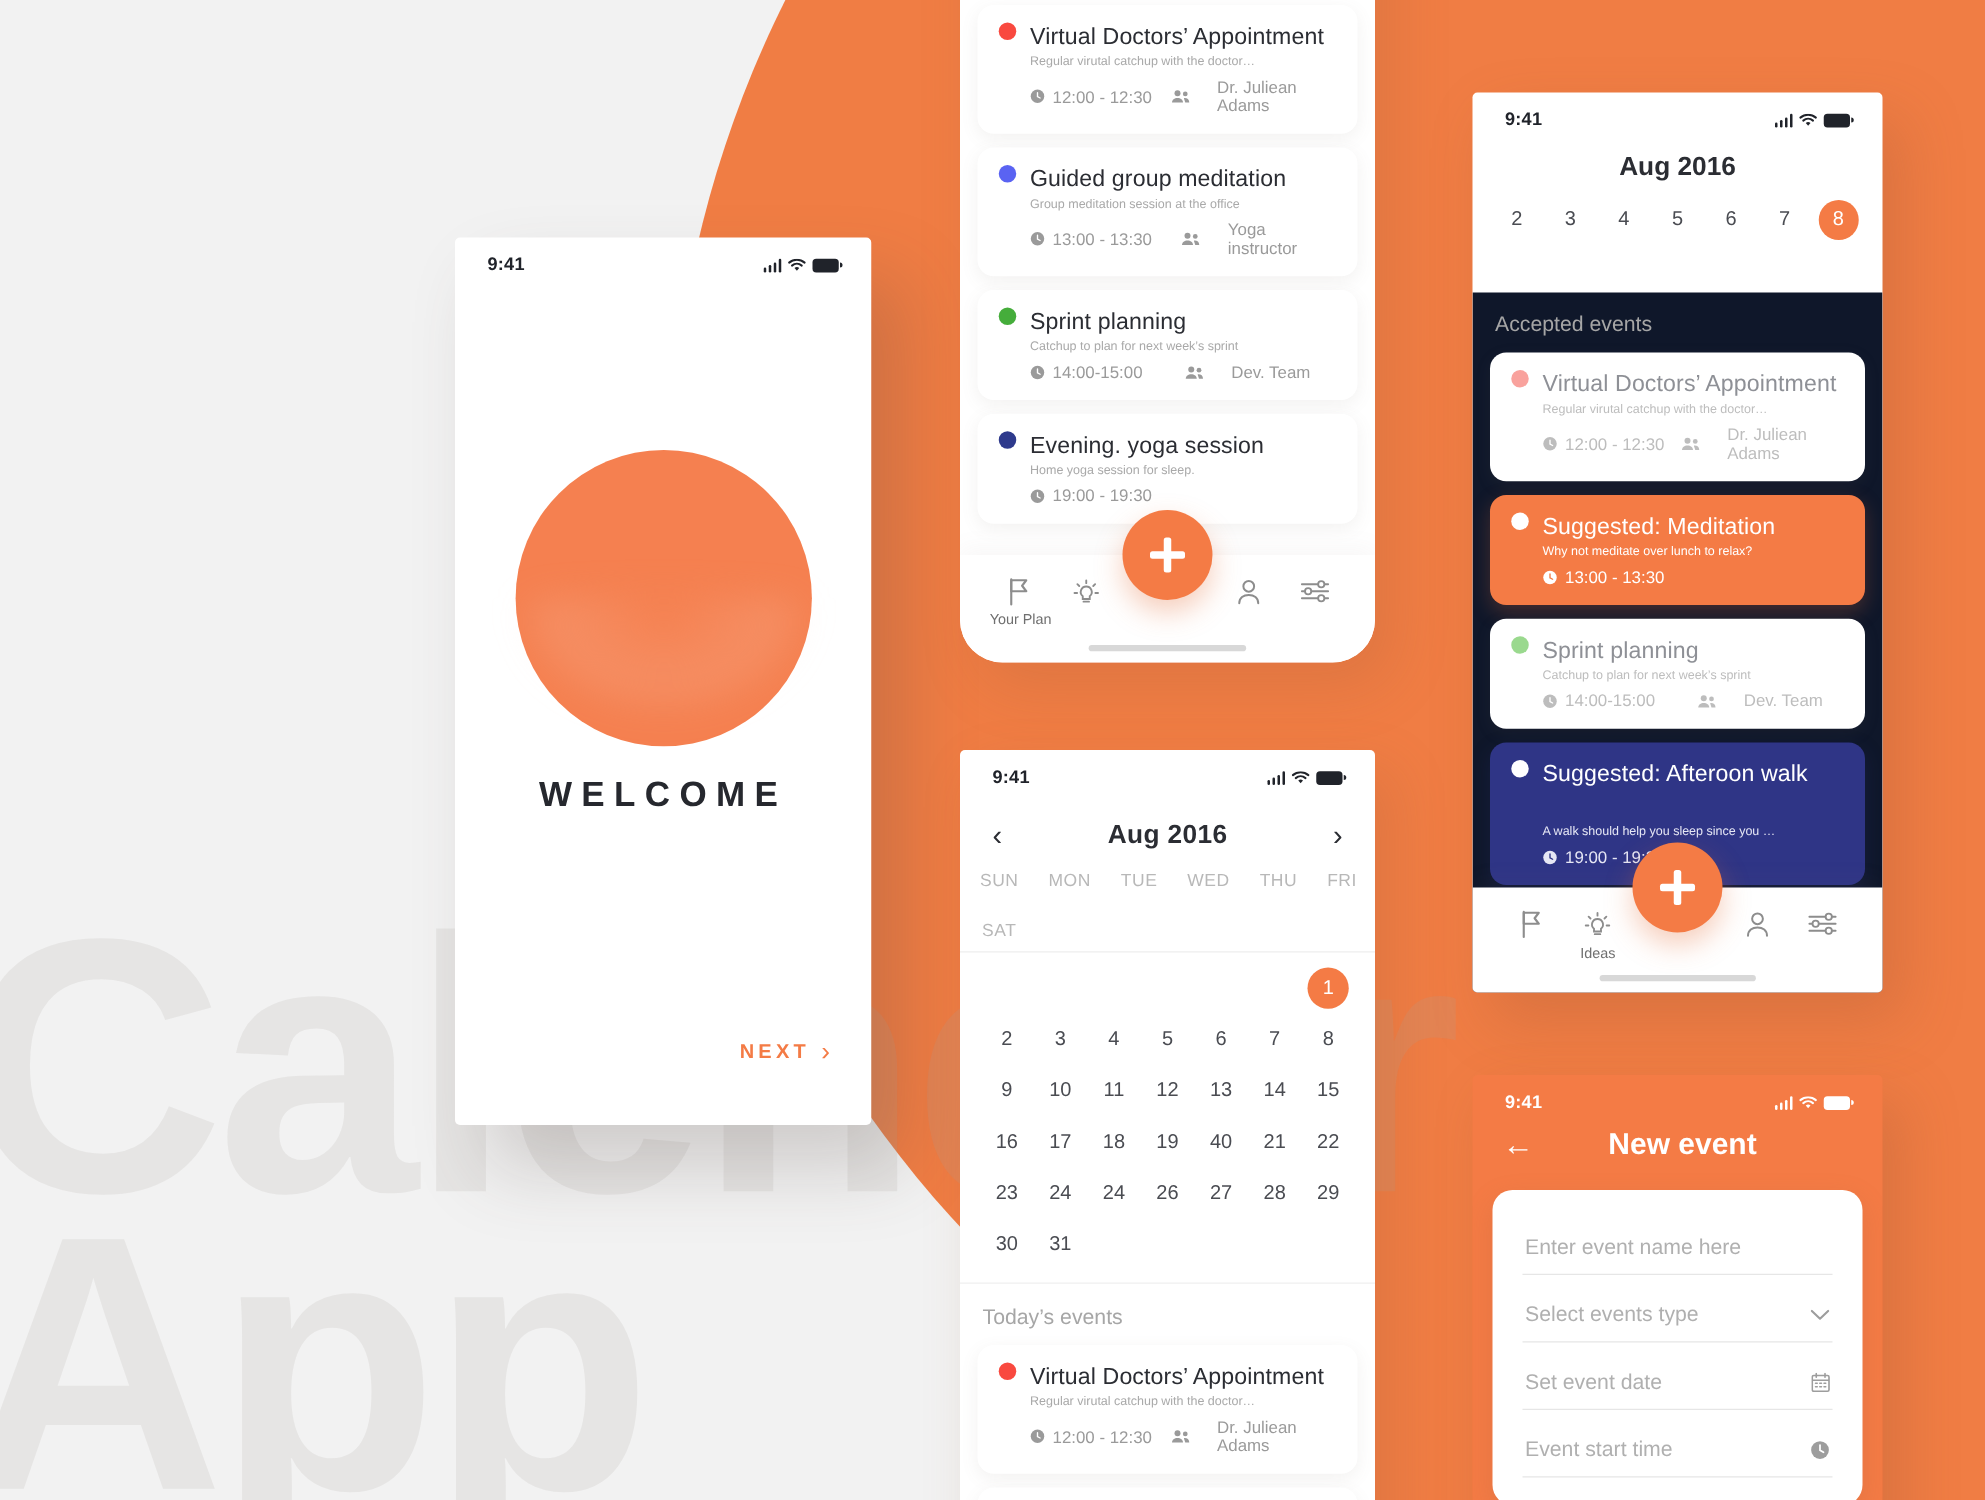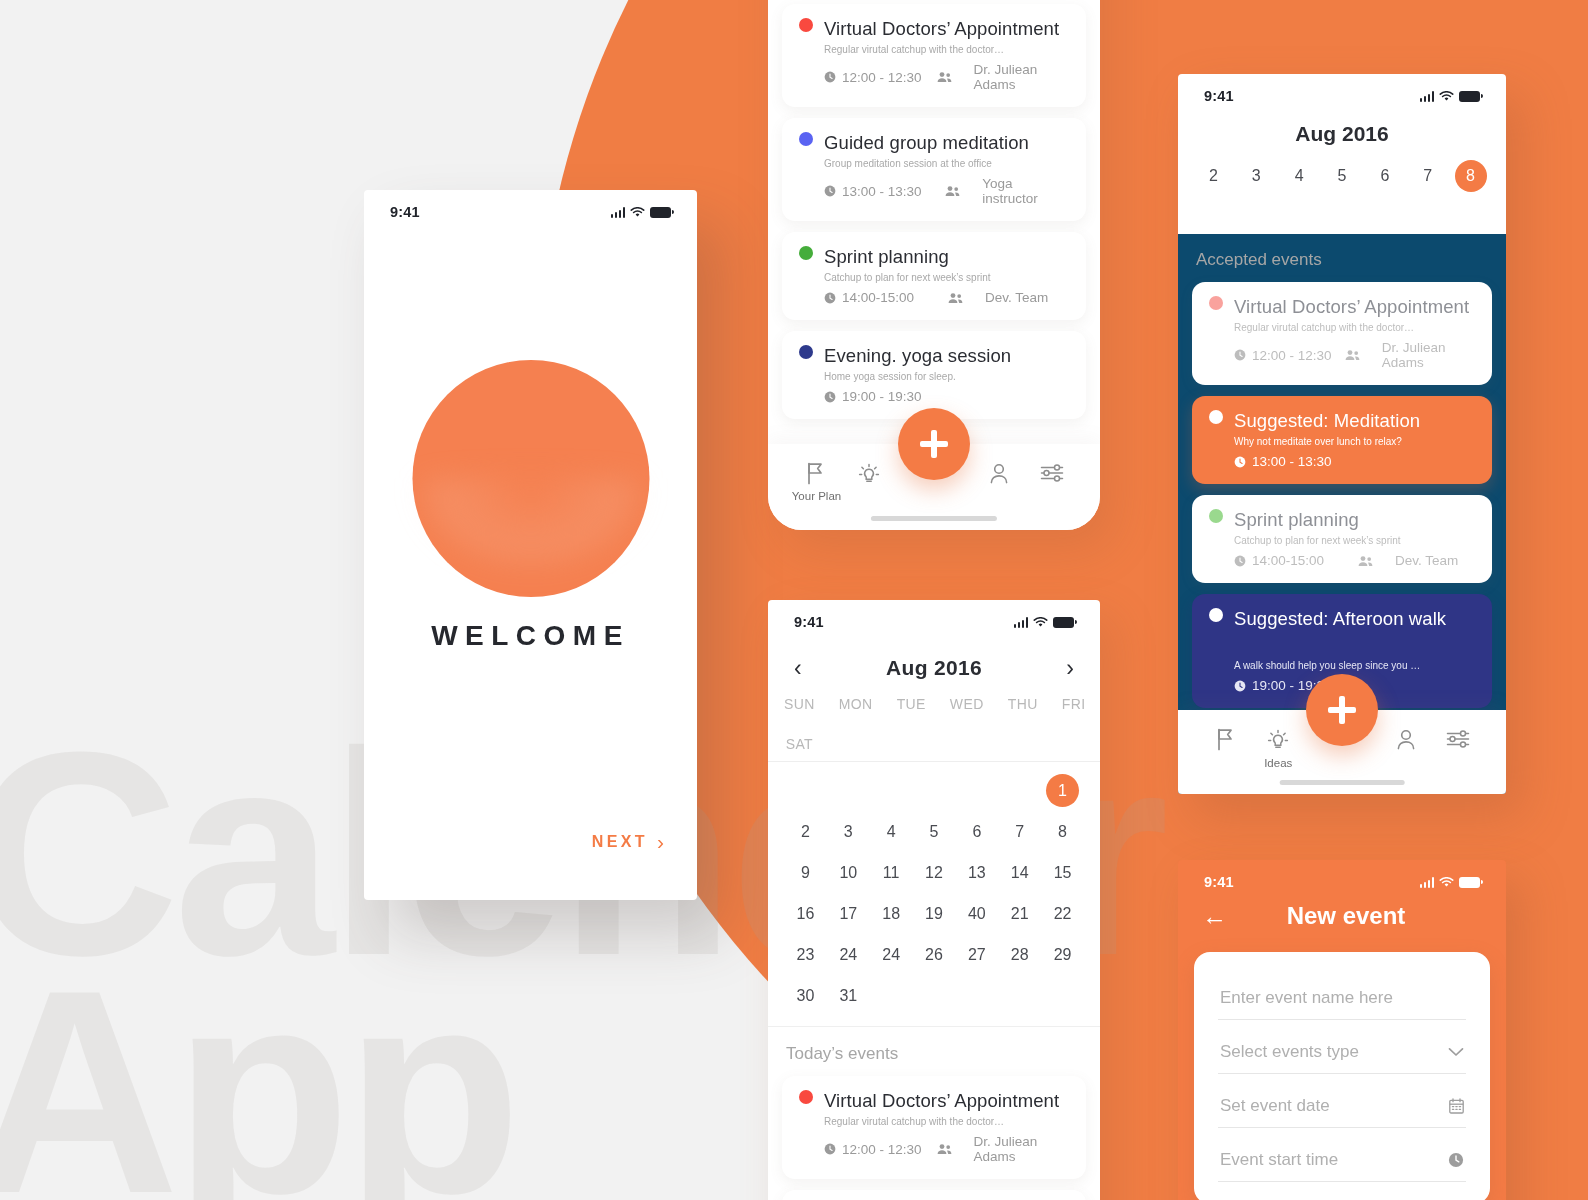--- a/index.html
+++ b/index.html
@@ -205,21 +205,21 @@
     box-shadow: 16px 22px 48px rgba(150,85,50,0.25);
   }
   .week-head { padding: 14px 0 14px 0; }
   .week-title { text-align:center; font-size:21px; font-weight:bold; color:#2b2d33; margin-bottom: 14px; }
   .week-strip { display:grid; grid-template-columns:repeat(7,1fr); padding: 0 14px; }
   .week-day { display:flex; align-items:center; justify-content:center; font-size:16px; color:#4a4c52; height:32px; cursor:pointer; }
   .week-day.sel span {
     width:32px;height:32px;border-radius:50%;background:#f47b45;color:#fff;
     display:flex;align-items:center;justify-content:center;
   }
-  .ideas-body { position:absolute; left:0; top:160px; width:100%; height: calc(100% - 160px); background:#0c4a6e; padding: 16px 14px 0 14px; }
+  .ideas-body { position:absolute; left:0; top:160px; width:100%; height: calc(100% - 160px); background:#0f172a; padding: 16px 14px 0 14px; }
   .ideas-body .section-label { margin-bottom: 12px; padding-left:4px; }
   .ev-card.muted .ev-title { color:#8e9096; }
   .ev-card.muted .ev-desc, .ev-card.muted .ev-meta { color:#bdbdbd; }
   .ev-card.sugg-orange { background:#f47b45; box-shadow: 0 6px 16px rgba(225,110,60,0.26); }
   .ev-card.sugg-orange .ev-title { color:#fff; }
   .ev-card.sugg-orange .ev-desc { color:#fff; }
   .ev-card.sugg-orange .ev-meta { color:#fff; }
   .ev-card.sugg-navy { background:#2f3586; box-shadow: 0 6px 16px rgba(40,45,110,0.28); }
   .ev-card.sugg-navy .ev-title { color:#fff; }
   .ev-card.sugg-navy .ev-desc { color:#e6e7f5;margin-top:30px; }

